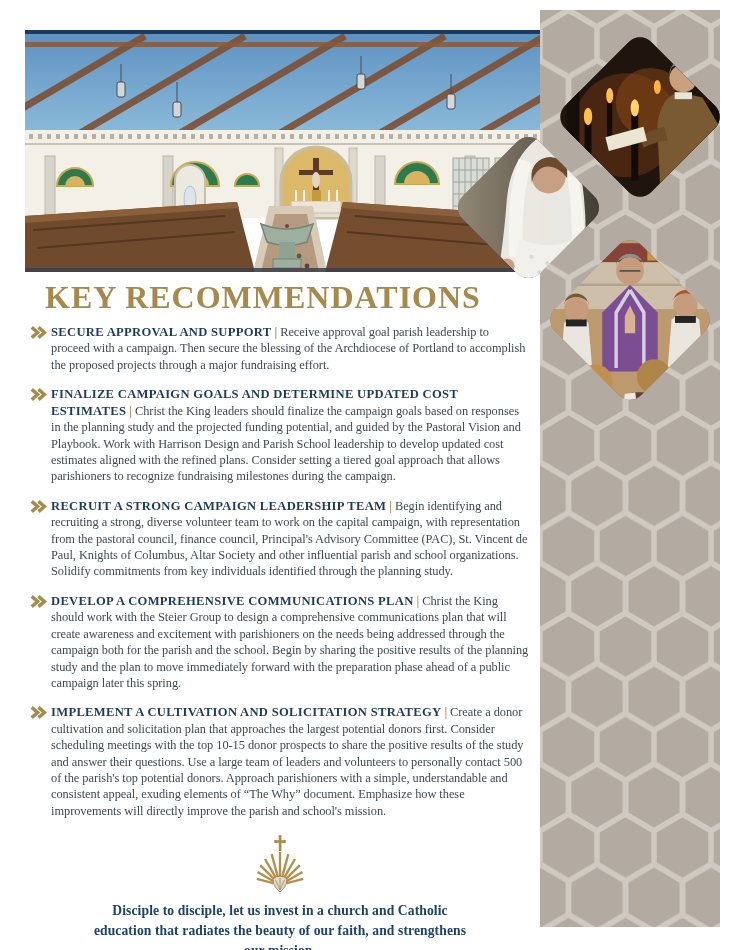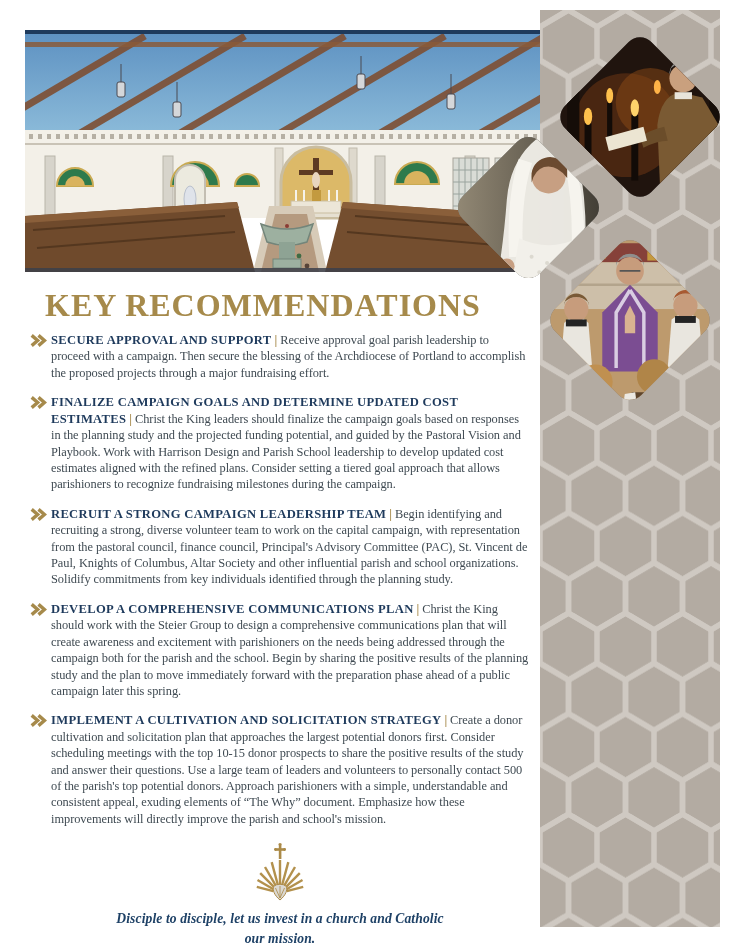--- a/index.html
+++ b/index.html
@@ -10,32 +10,32 @@
   .sidebar{position:absolute;left:540px;top:10px;width:180px;height:917px;z-index:1;}
   .hero{position:absolute;left:25px;top:30px;width:515px;height:242px;z-index:2;}
   .diamond{position:absolute;transform:rotate(45deg);border-radius:16px;overflow:hidden;z-index:3;background:#777;}
   .d1{left:579px;top:56px;width:122px;height:122px;}
   .d2{left:474px;top:153px;width:109px;height:109px;}
   .d3{left:569px;top:259px;width:122px;height:122px;}
   .din{position:absolute;width:142%;height:142%;left:-21%;top:-21%;transform:rotate(-45deg);}
   .din svg{width:100%;height:100%;display:block;}
   .content{position:absolute;left:30px;top:281px;width:500px;z-index:4;}
   h1.page-title{
-    margin:8px 0 9px 15px;font-size:32px;line-height:1.05;font-weight:bold;
+    margin:0 0 9px 15px;font-size:32px;line-height:1.05;font-weight:bold;
     color:#a68a4b;letter-spacing:1px;font-family:"Liberation Serif",serif;
   }
   .bullet{position:relative;padding-left:21px;margin:0 0 13px 0;}
   .bullet p{margin:0;font-size:12.4px;line-height:1.32;color:#3f4a52;letter-spacing:-0.05px;}
   .btitle{font-weight:bold;color:#1e3a5c;letter-spacing:0.3px;font-size:12.6px;}
   .pipe{color:#a68a4b;font-weight:bold;margin:0 3px;}
   .chev{position:absolute;left:0;top:2px;}
   .footer{margin-top:16px;text-align:center;}
   .crest{display:block;margin:0 auto 6px auto;}
   .quote div{
-    font-size:13.6px;line-height:1.48;font-weight:bold;font-style:italic;
+    font-size:13.6px;line-height:1.48;font-weight:bold;
     color:#1e4166;letter-spacing:0.1px;
   }
 </style>
 </head>
 <body>
 
 <svg class="sidebar" xmlns="http://www.w3.org/2000/svg">
   <defs>
     <pattern id="hexpat" width="57" height="100.5" patternUnits="userSpaceOnUse">
       <rect width="57" height="100.5" fill="#b3aba2"></rect>
@@ -406,16 +406,17 @@
       </g>
       <path d="M32,57 C26,52 24.5,47 25.5,43.5 A9,7.5 0 0 1 38.5,43.5 C39.5,47 38,52 32,57 Z" fill="#dcd9d2" stroke="#ab8a48" stroke-width="1"></path>
       <g stroke="#ab8a48" stroke-width="0.8">
           <line x1="32" y1="55" x2="27.5" y2="45"></line>
           <line x1="32" y1="55" x2="32" y2="43"></line>
           <line x1="32" y1="55" x2="36.5" y2="45"></line>
         </g>
     </svg>
     <div class="quote">
       <div>Disciple to disciple, let us invest in a church and Catholic</div>
+      <div>education that radiates the beauty of our faith, and strengthens</div>
       <div>our mission.</div>
     </div>
   </div>
 </div>
 
 </body></html>

